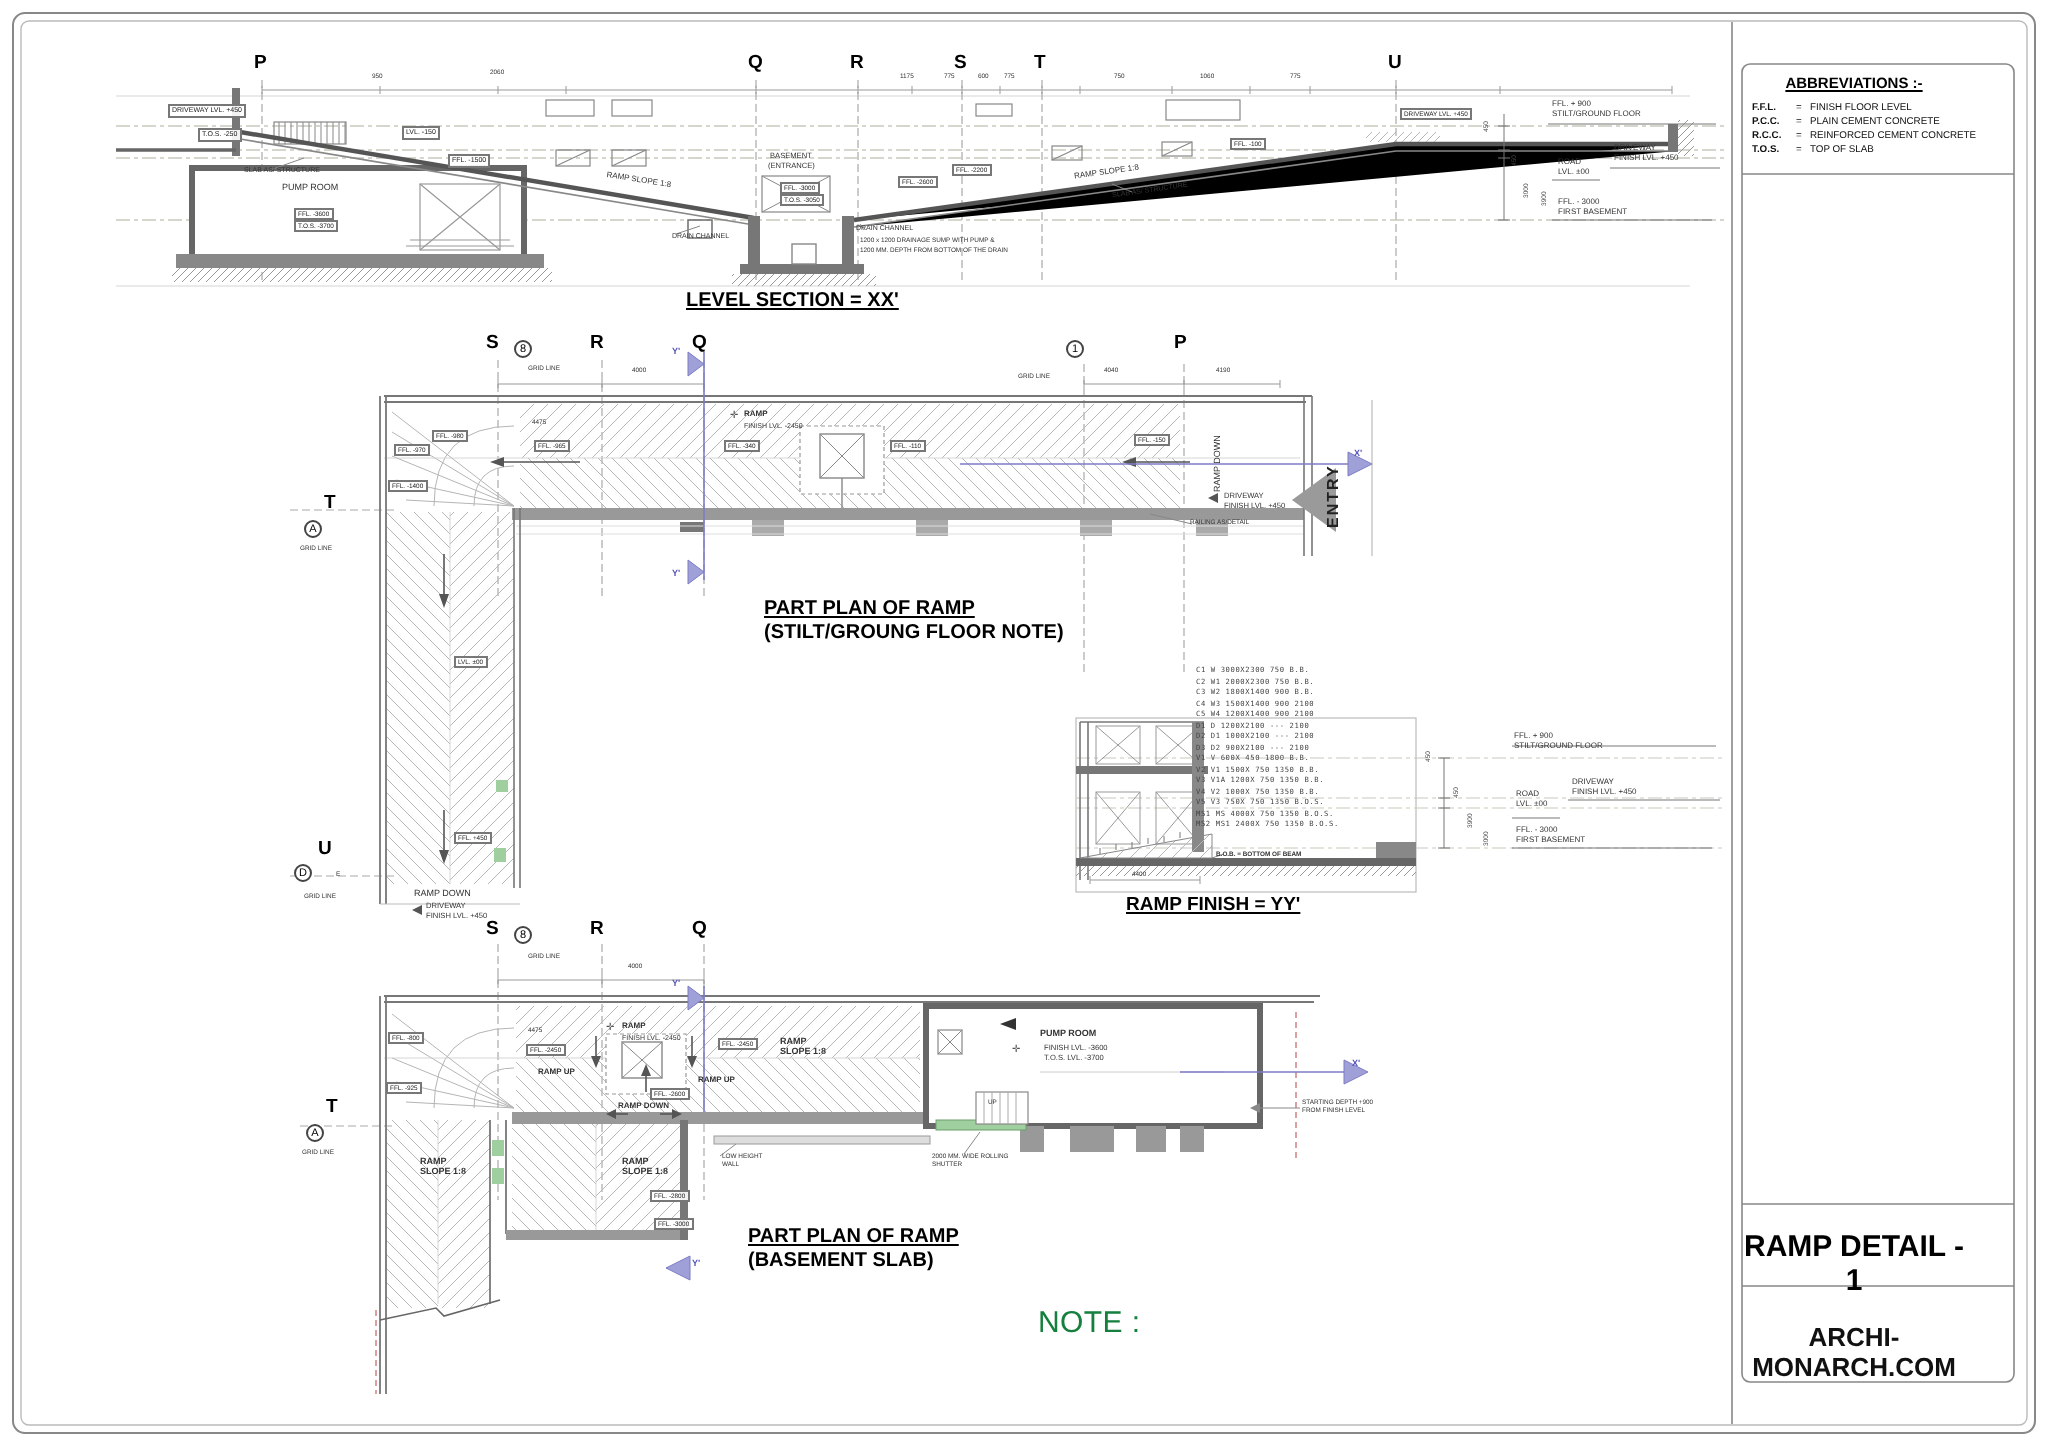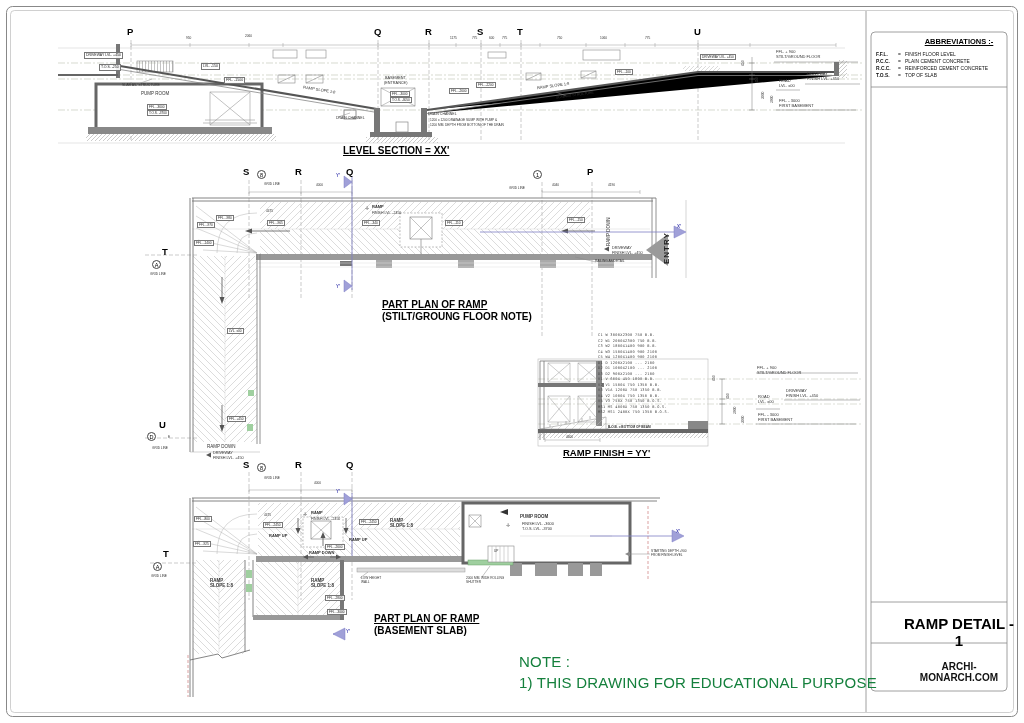--- a/index.html
+++ b/index.html
@@ -13,21 +13,21 @@
 .b{font-weight:bold}.u{text-decoration:underline}
 .grid{font-size:9.5px;font-weight:bold;color:#000}
 .circ{position:absolute;width:9px;height:9px;border:0.8px solid #444;border-radius:50%;font-size:5.5px;display:flex;align-items:center;justify-content:center;background:#fff;color:#000;z-index:2}
 .blue{color:#5353b8;font-weight:bold;font-size:4.5px}
 .title{font-size:10px;font-weight:bold;color:#000}
 .rot90{transform:rotate(-90deg);transform-origin:0 0}
 .note{font-size:15px;color:#15803d;letter-spacing:.2px}
 .sched{position:absolute;font-family:"DejaVu Sans Mono",monospace;font-size:3.6px;line-height:5.5px;color:#444;letter-spacing:.3px;z-index:2}
 .dimv{position:absolute;transform:rotate(-90deg);transform-origin:0 0;font-size:3.3px;color:#444;white-space:nowrap;z-index:2}
 .star{color:#555;font-size:5px}
-.rcol{position:absolute;left:903px;width:112px;text-align:center;z-index:2}
+.rcol{position:absolute;left:871px;width:112px;text-align:center;z-index:2}
 .abbr-row{display:flex;text-align:left;font-size:4.9px;color:#111;line-height:1.45}
 .abbr-row .a{width:22px;font-weight:bold}.abbr-row .e{width:7px}
 </style>
 </head>
 <body>
 
 <div class="sheet">
 
 <svg class="lines" width="1024" height="723" viewBox="0 0 1024 723">
 <defs>
@@ -463,21 +463,20 @@
   <div>STARTING DEPTH +900</div>
       <div>FROM FINISH LEVEL</div>
 </div>
 <span class="lbl blue" style="left:676px;top:529px">X'</span>
 <span class="lbl blue" style="left:336px;top:489px">Y'</span>
 <span class="lbl blue" style="left:346px;top:629px">Y'</span>
 <span class="lbl title u" style="left:374px;top:613px">PART PLAN OF RAMP</span>
 <span class="lbl title" style="left:374px;top:625px">(BASEMENT SLAB)</span>
 
 <span class="lbl note" style="left:519px;top:653px">NOTE :</span>
-<span class="lbl note" style="left:519px;top:674px">1) THIS DRAWING FOR EDUCATIONAL PURPOSE</span>
 
 <div class="rcol" style="top:37px">
   <div class="b u" style="font-size:7.5px;color:#000">ABBREVIATIONS :-</div>
 </div>
 <div class="lbl" style="left:876px;top:51px">
   <div class="abbr-row">
     <span class="a">F.F.L.</span>
         <span class="e">=</span>
         <span>FINISH FLOOR  LEVEL</span>
   </div>
@@ -491,15 +490,15 @@
         <span class="e">=</span>
         <span>REINFORCED CEMENT CONCRETE</span>
   </div>
   <div class="abbr-row">
     <span class="a">T.O.S.</span>
         <span class="e">=</span>
         <span>TOP OF SLAB</span>
   </div>
 </div>
 <div class="rcol b" style="top:615px;font-size:15px;color:#000">RAMP DETAIL - 1</div>
-<div class="rcol" style="top:661px;font-size:10px;font-weight:600;color:#111">ARCHI-MONARCH.COM</div>
+<div class="rcol" style="top:661px;font-size:13px;font-weight:600;color:#111">ARCHI-MONARCH.COM</div>
 
 </div>
 
 </body></html>

